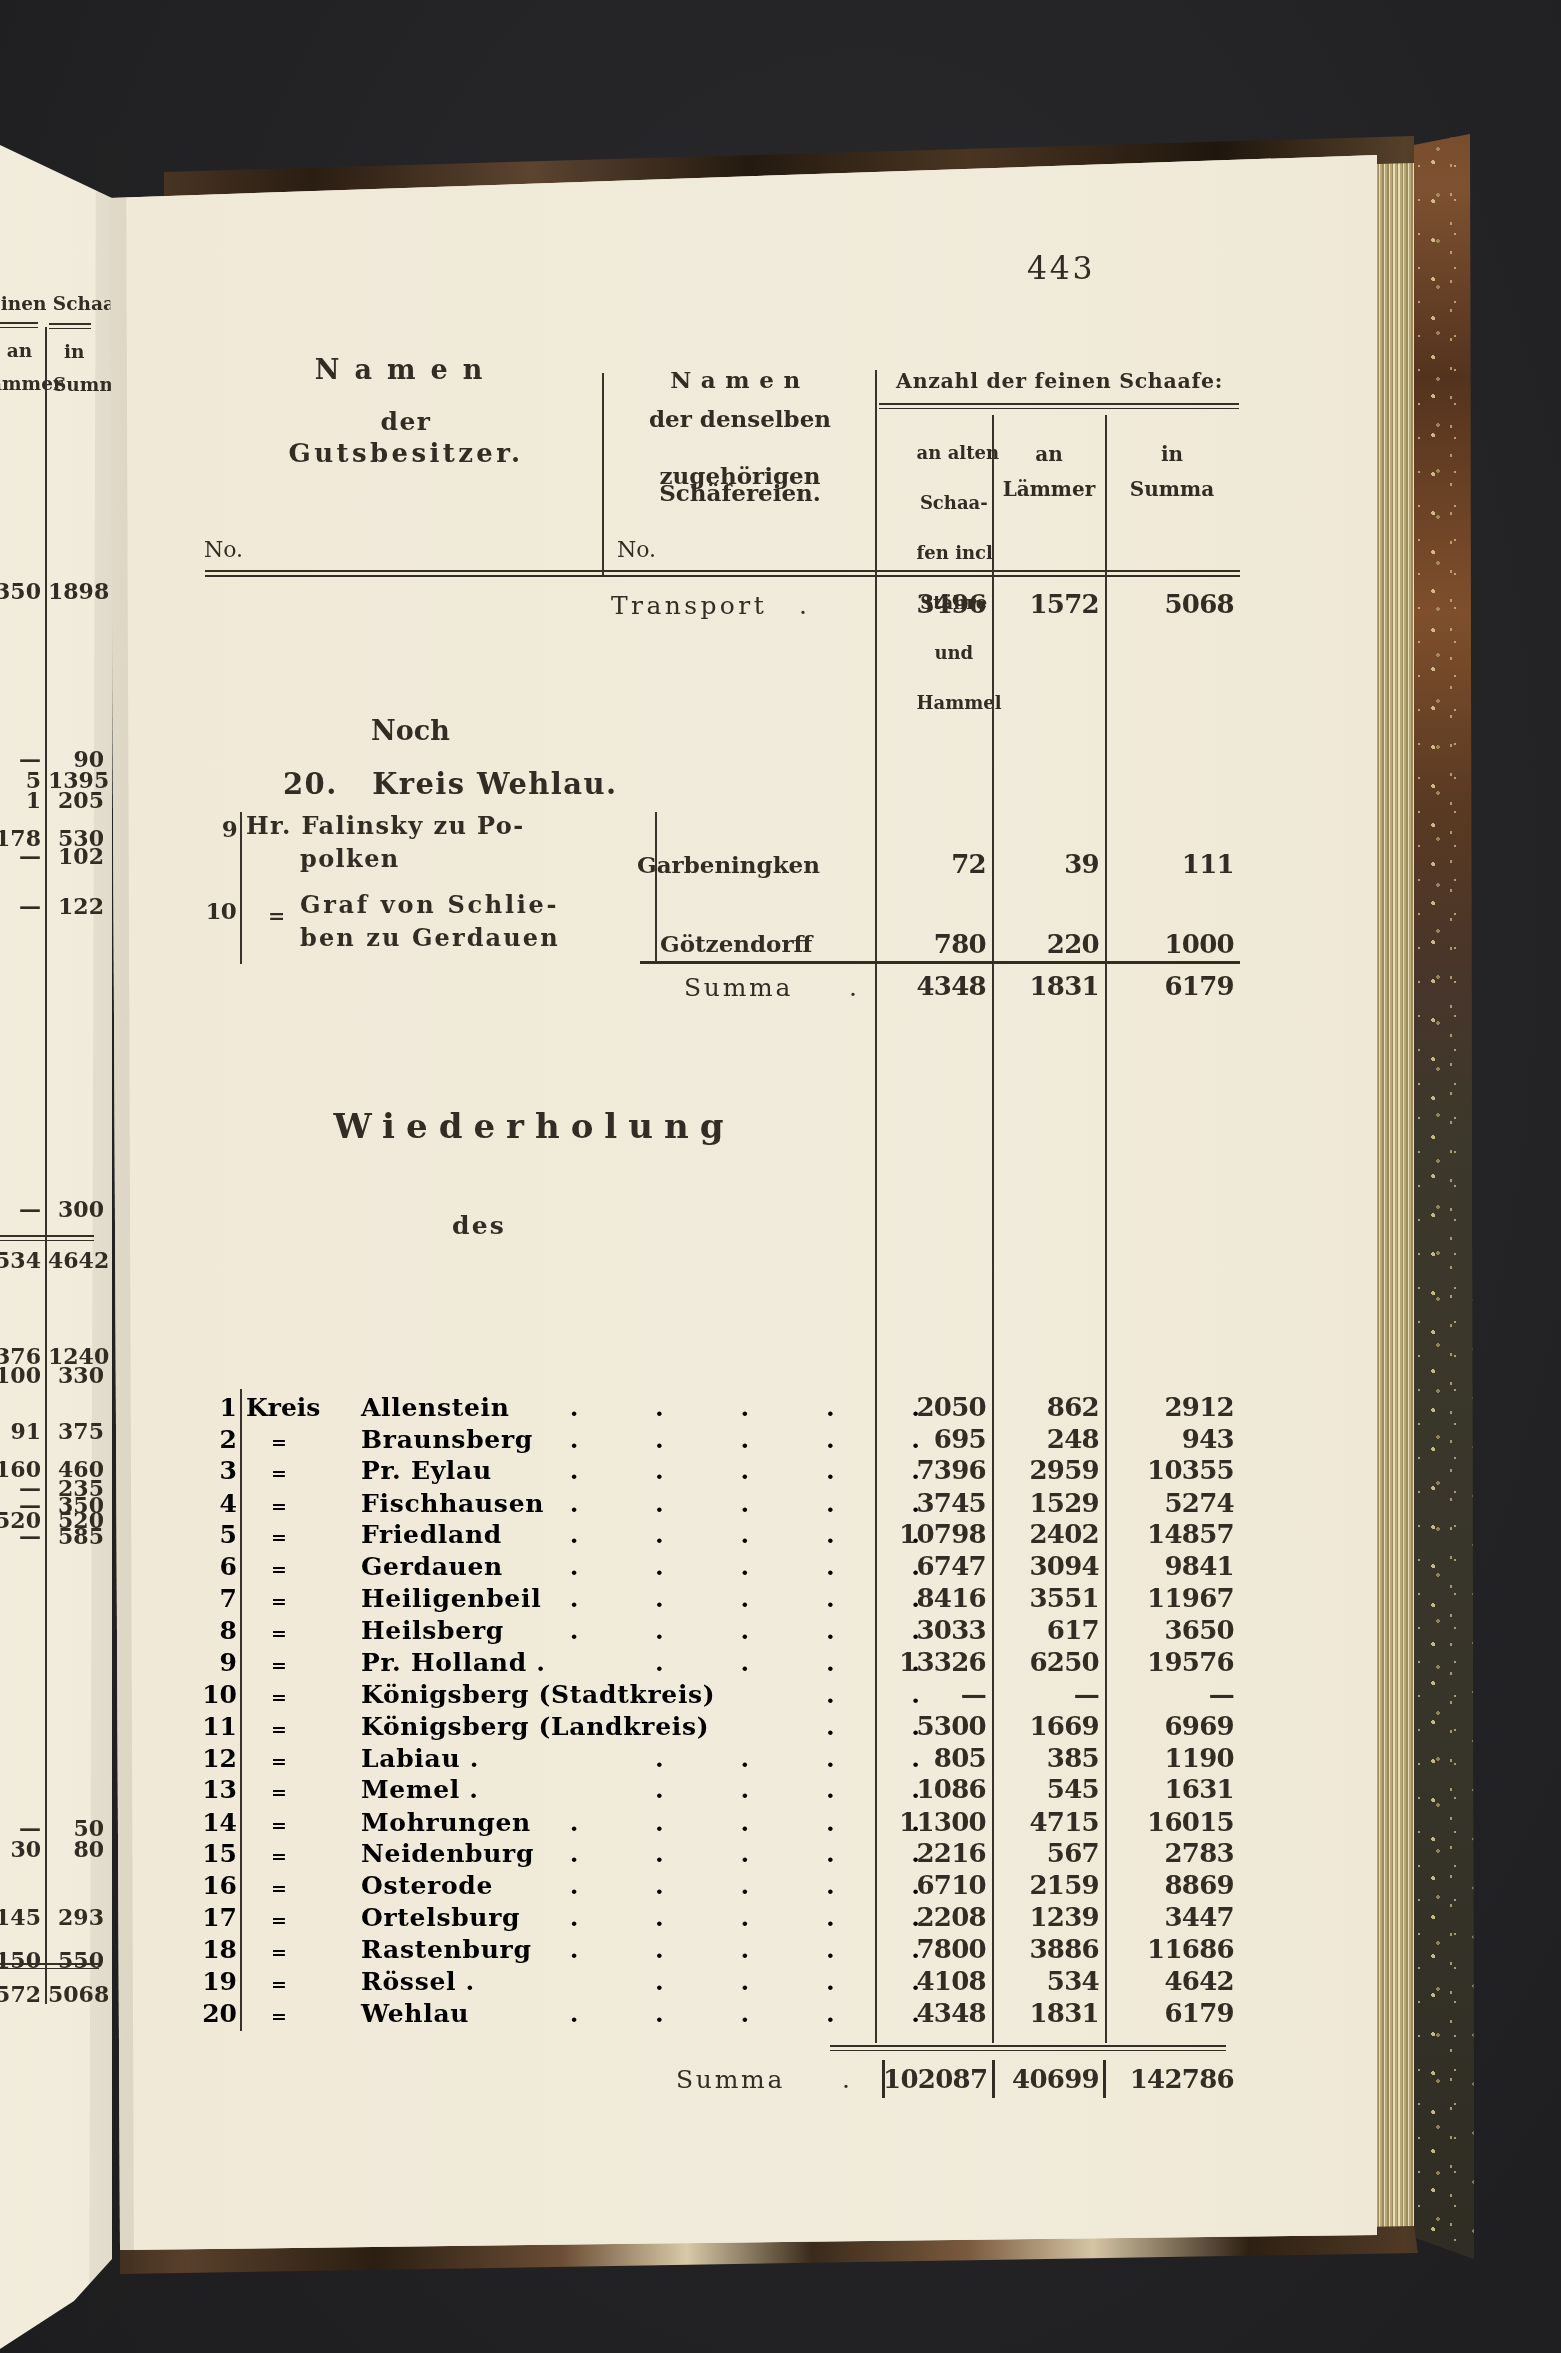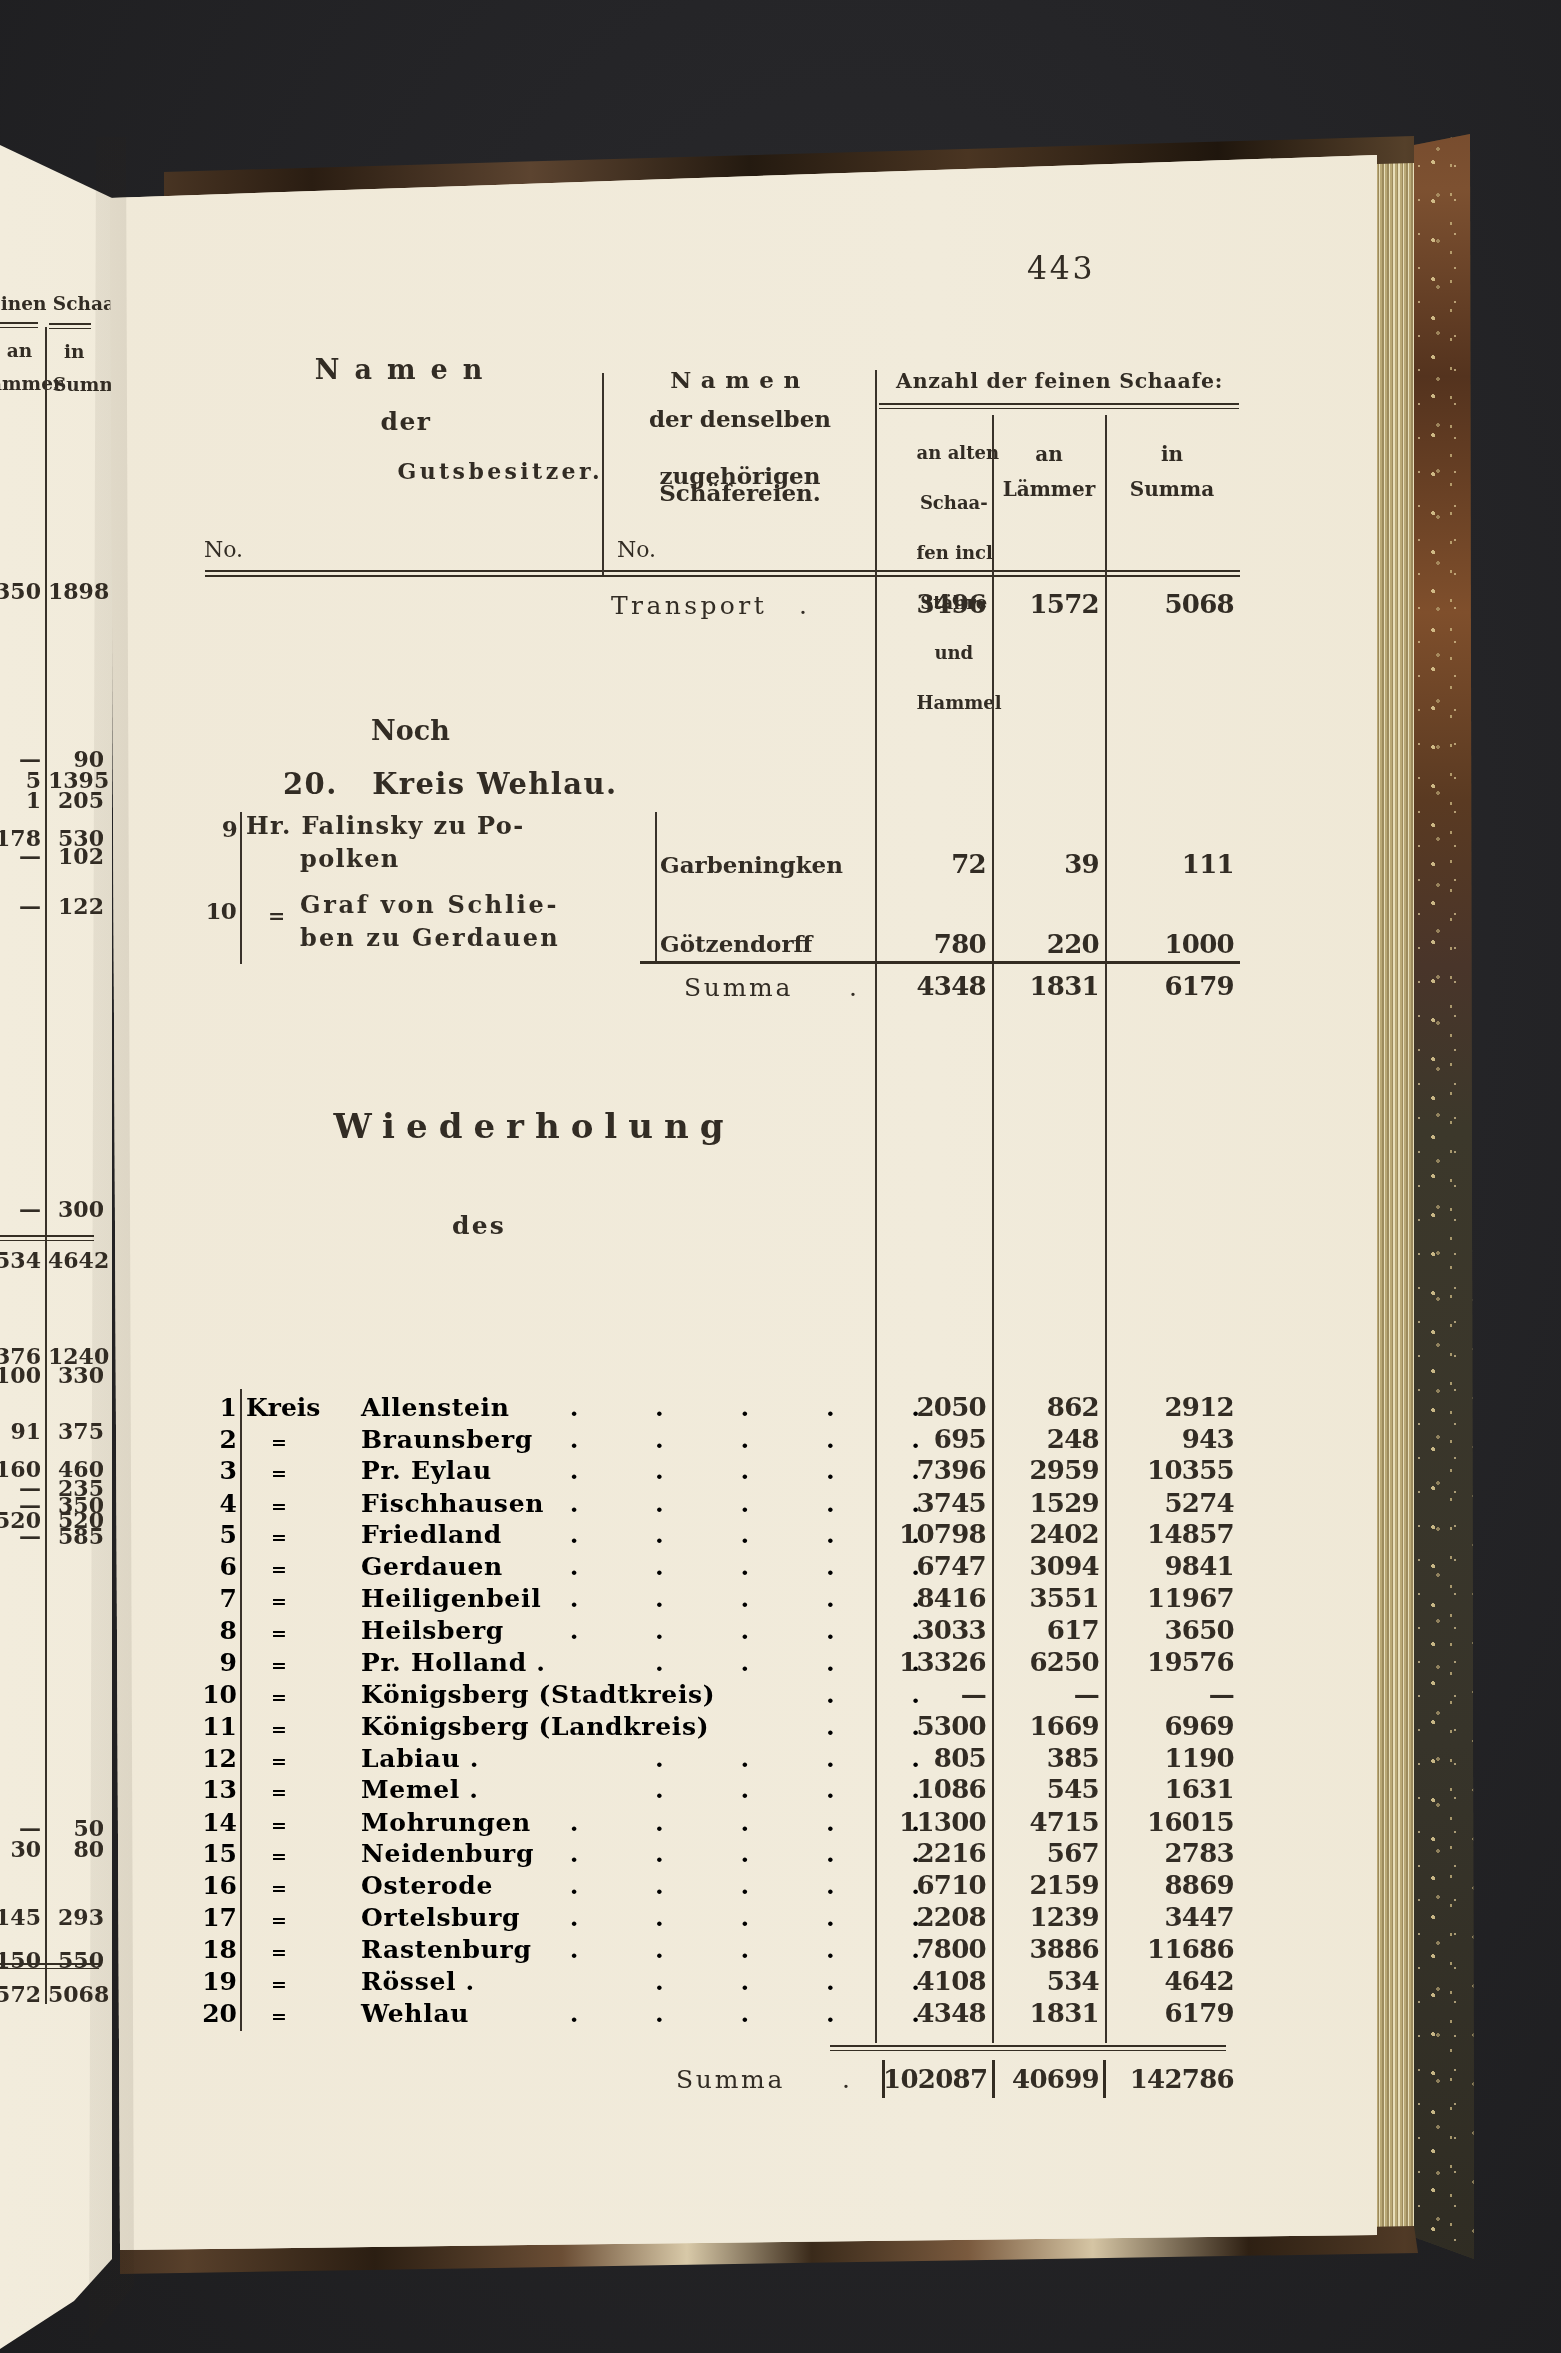--- a/index.html
+++ b/index.html
@@ -176,21 +176,21 @@
   </div>
       </div>
   </div>
 
   <div class="strip page">
 
     <div class="t rom" style="left:1027px;top:252px;font-size:31.5px;letter-spacing:2.7px;">443</div>
 
     <div class="t frak ctr" style="left:209px;width:394px;top:356px;font-size:27px;letter-spacing:15px;">Namen</div>
     <div class="t frak ctr" style="left:209px;width:394px;top:409px;font-size:25px;letter-spacing:1.4px;">der</div>
-    <div class="t frak ctr" style="left:209px;width:394px;top:460px;font-size:22px;letter-spacing:3.4px;text-align:right;">Gutsbesitzer.</div>
+    <div class="t frak ctr" style="left:209px;width:394px;top:440px;font-size:26px;letter-spacing:3.4px;">Gutsbesitzer.</div>
     <div class="t rom" style="left:204px;top:538px;font-size:22px;">No.</div>
 
     <div class="t frak ctr" style="left:608px;width:264px;top:368px;font-size:23px;letter-spacing:9.6px;">Namen</div>
     <div class="t frak ctr" style="left:608px;width:264px;top:407px;font-size:23px;">der denselben</div>
     <div class="t frak ctr" style="left:608px;width:264px;top:464px;font-size:23px;">zugehörigen</div>
     <div class="t frak ctr" style="left:608px;width:264px;top:481px;font-size:23px;">Schäfereien.</div>
     <div class="t rom" style="left:617px;top:538px;font-size:22px;">No.</div>
 
     <div class="t frak ctr" style="left:879px;width:361px;top:371px;font-size:20.5px;letter-spacing:0.7px;">Anzahl der feinen Schaafe:</div>
     <div class="dbl" style="left:879px;top:403px;width:360px;"></div>
@@ -221,21 +221,21 @@
     <div class="t num c1" style="top:591px;">3496</div>
     <div class="t num c2" style="top:591px;">1572</div>
     <div class="t num c3" style="top:591px;">5068</div>
 
     <div class="t frak ctr" style="left:294px;width:233px;top:717px;font-size:27px;">Noch</div>
     <div class="t frak" style="left:283px;top:769px;font-size:29px;letter-spacing:1.4px;">20.   Kreis Wehlau.</div>
 
     <div class="t num rt" style="left:201px;width:36px;top:817px;font-size:23px;">9</div>
     <div class="t frak" style="left:246px;top:813px;font-size:24px;letter-spacing:1.4px;">Hr. Falinsky zu Po-</div>
     <div class="t frak" style="left:300px;top:846px;font-size:24px;letter-spacing:1.4px;">polken</div>
-    <div class="t frak" style="left:660px;top:853px;font-size:23px;">Garbeningken</div>
+    <div class="t frak" style="left:637px;top:853px;font-size:23px;">Garbeningken</div>
     <div class="t num c1" style="top:851px;">72</div>
     <div class="t num c2" style="top:851px;">39</div>
     <div class="t num c3" style="top:851px;">111</div>
 
     <div class="t num rt" style="left:196px;width:40px;top:899px;font-size:23px;">10</div>
     <div class="t frak" style="left:268px;top:906px;font-size:20.5px;">=</div>
     <div class="t frak" style="left:300px;top:892px;font-size:24px;letter-spacing:2.7px;">Graf von Schlie-</div>
     <div class="t frak" style="left:300px;top:925px;font-size:24px;letter-spacing:2.1px;">ben zu Gerdauen</div>
     <div class="t frak" style="left:660px;top:932px;font-size:23px;">Götzendorff</div>
     <div class="t num c1" style="top:931px;">780</div>

